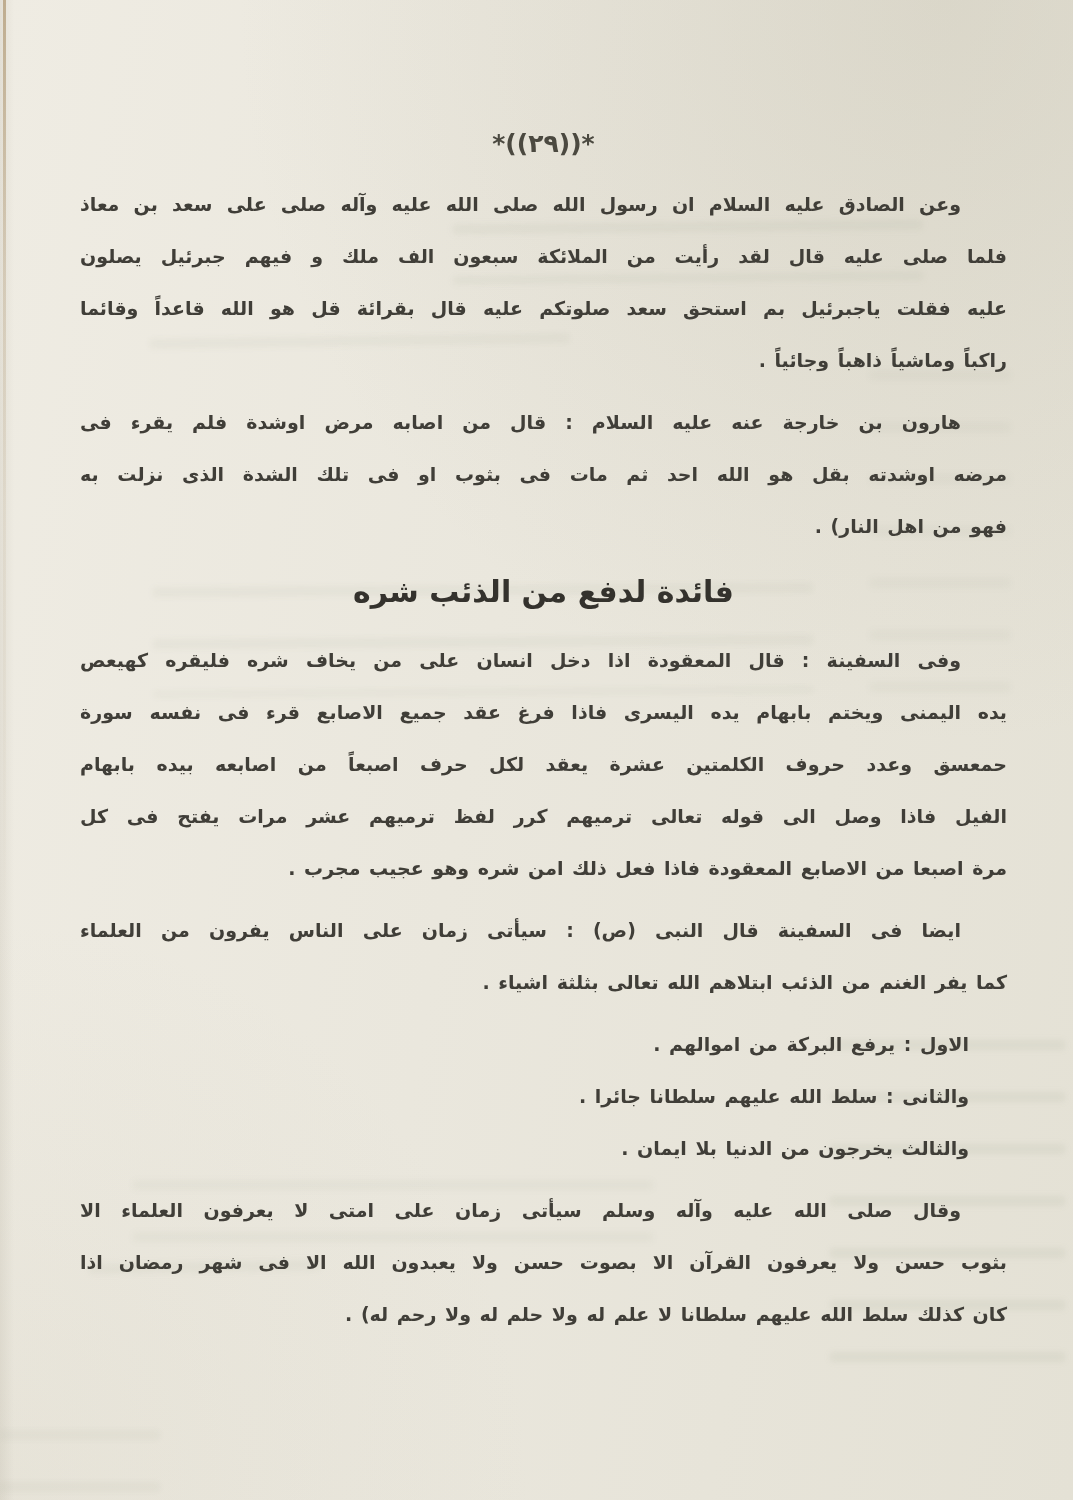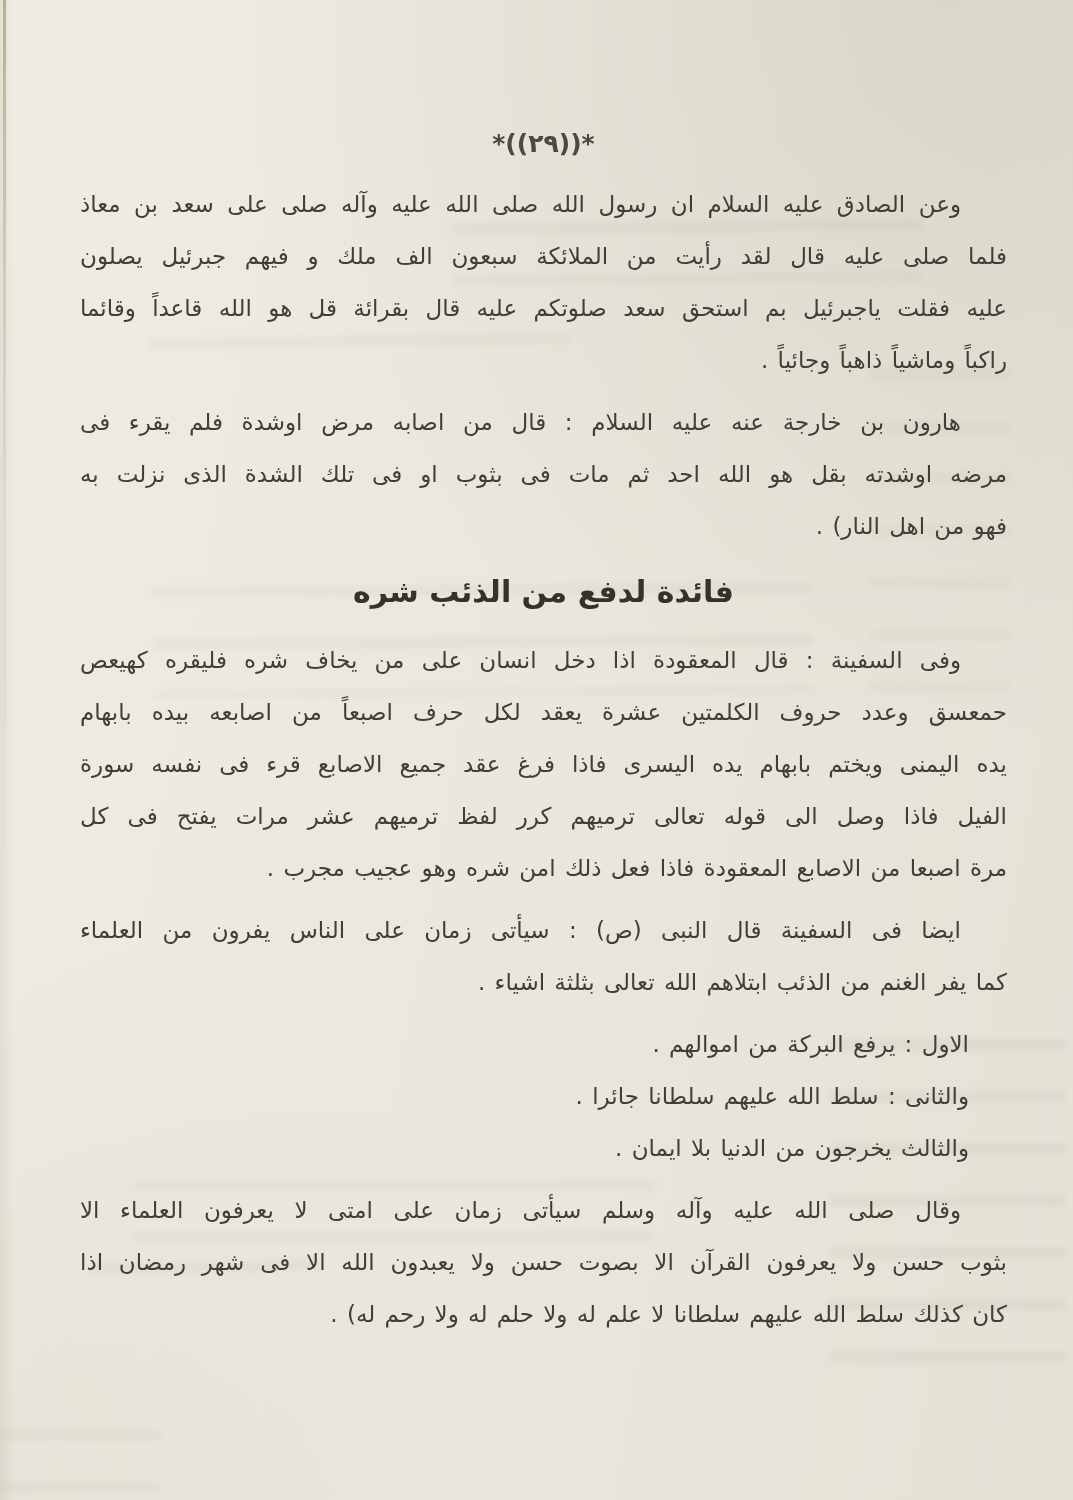--- a/index.html
+++ b/index.html
@@ -37,26 +37,27 @@
     text-align:center;
     font-size:25px;
     font-weight:600;
     letter-spacing:2px;
     color:#4b4940;
     line-height:36px;
     margin-bottom:16px;
   }
   .para{margin:0 0 10px 0;position:relative;z-index:2;}
   .line{
-    font-size:23px;
+    font-size:19px;
     line-height:52px;
     text-align:justify;
     text-align-last:justify;
     word-spacing:2px;
     white-space:normal;
+    font-weight:bold;
   }
   .line.last{text-align:left;text-align-last:right;}
   .line.first-indent{padding-right:46px;}
   .heading{
     font-size:30px;
     font-weight:bold;
     text-align:center;
     line-height:52px;
     margin:14px 0 16px 0;
     color:#34322d;
@@ -113,22 +114,22 @@
           <div class="line last">راكباً وماشياً ذاهباً وجائياً .</div>
         </div>
         <div class="para">
           <div class="line first-indent">هارون بن خارجة عنه عليه السلام : قال من اصابه مرض اوشدة فلم يقرء فى</div>
           <div class="line">مرضه اوشدته بقل هو الله احد ثم مات فى بثوب او فى تلك الشدة الذى نزلت به</div>
           <div class="line last">فهو من اهل النار) .</div>
         </div>
         <div class="heading">فائدة لدفع من الذئب شره</div>
         <div class="para">
           <div class="line first-indent">وفى السفينة : قال المعقودة اذا دخل انسان على من يخاف شره فليقره كهيعص</div>
+          <div class="line">يده اليمنى ويختم بابهام يده اليسرى فاذا فرغ عقد جميع الاصابع قرء فى نفسه سورة</div>
           <div class="line">حمعسق وعدد حروف الكلمتين عشرة يعقد لكل حرف اصبعاً من اصابعه بيده بابهام</div>
-          <div class="line">يده اليمنى ويختم بابهام يده اليسرى فاذا فرغ عقد جميع الاصابع قرء فى نفسه سورة</div>
           <div class="line">الفيل فاذا وصل الى قوله تعالى ترميهم كرر لفظ ترميهم عشر مرات يفتح فى كل</div>
           <div class="line last">مرة اصبعا من الاصابع المعقودة فاذا فعل ذلك امن شره وهو عجيب مجرب .</div>
         </div>
         <div class="para">
           <div class="line first-indent">ايضا فى السفينة قال النبى (ص) : سيأتى زمان على الناس يفرون من العلماء</div>
           <div class="line last">كما يفر الغنم من الذئب ابتلاهم الله تعالى بثلثة اشياء .</div>
         </div>
         <div class="para list">
           <div class="line last">الاول : يرفع البركة من اموالهم .</div>
           <div class="line last">والثانى : سلط الله عليهم سلطانا جائرا .</div>

